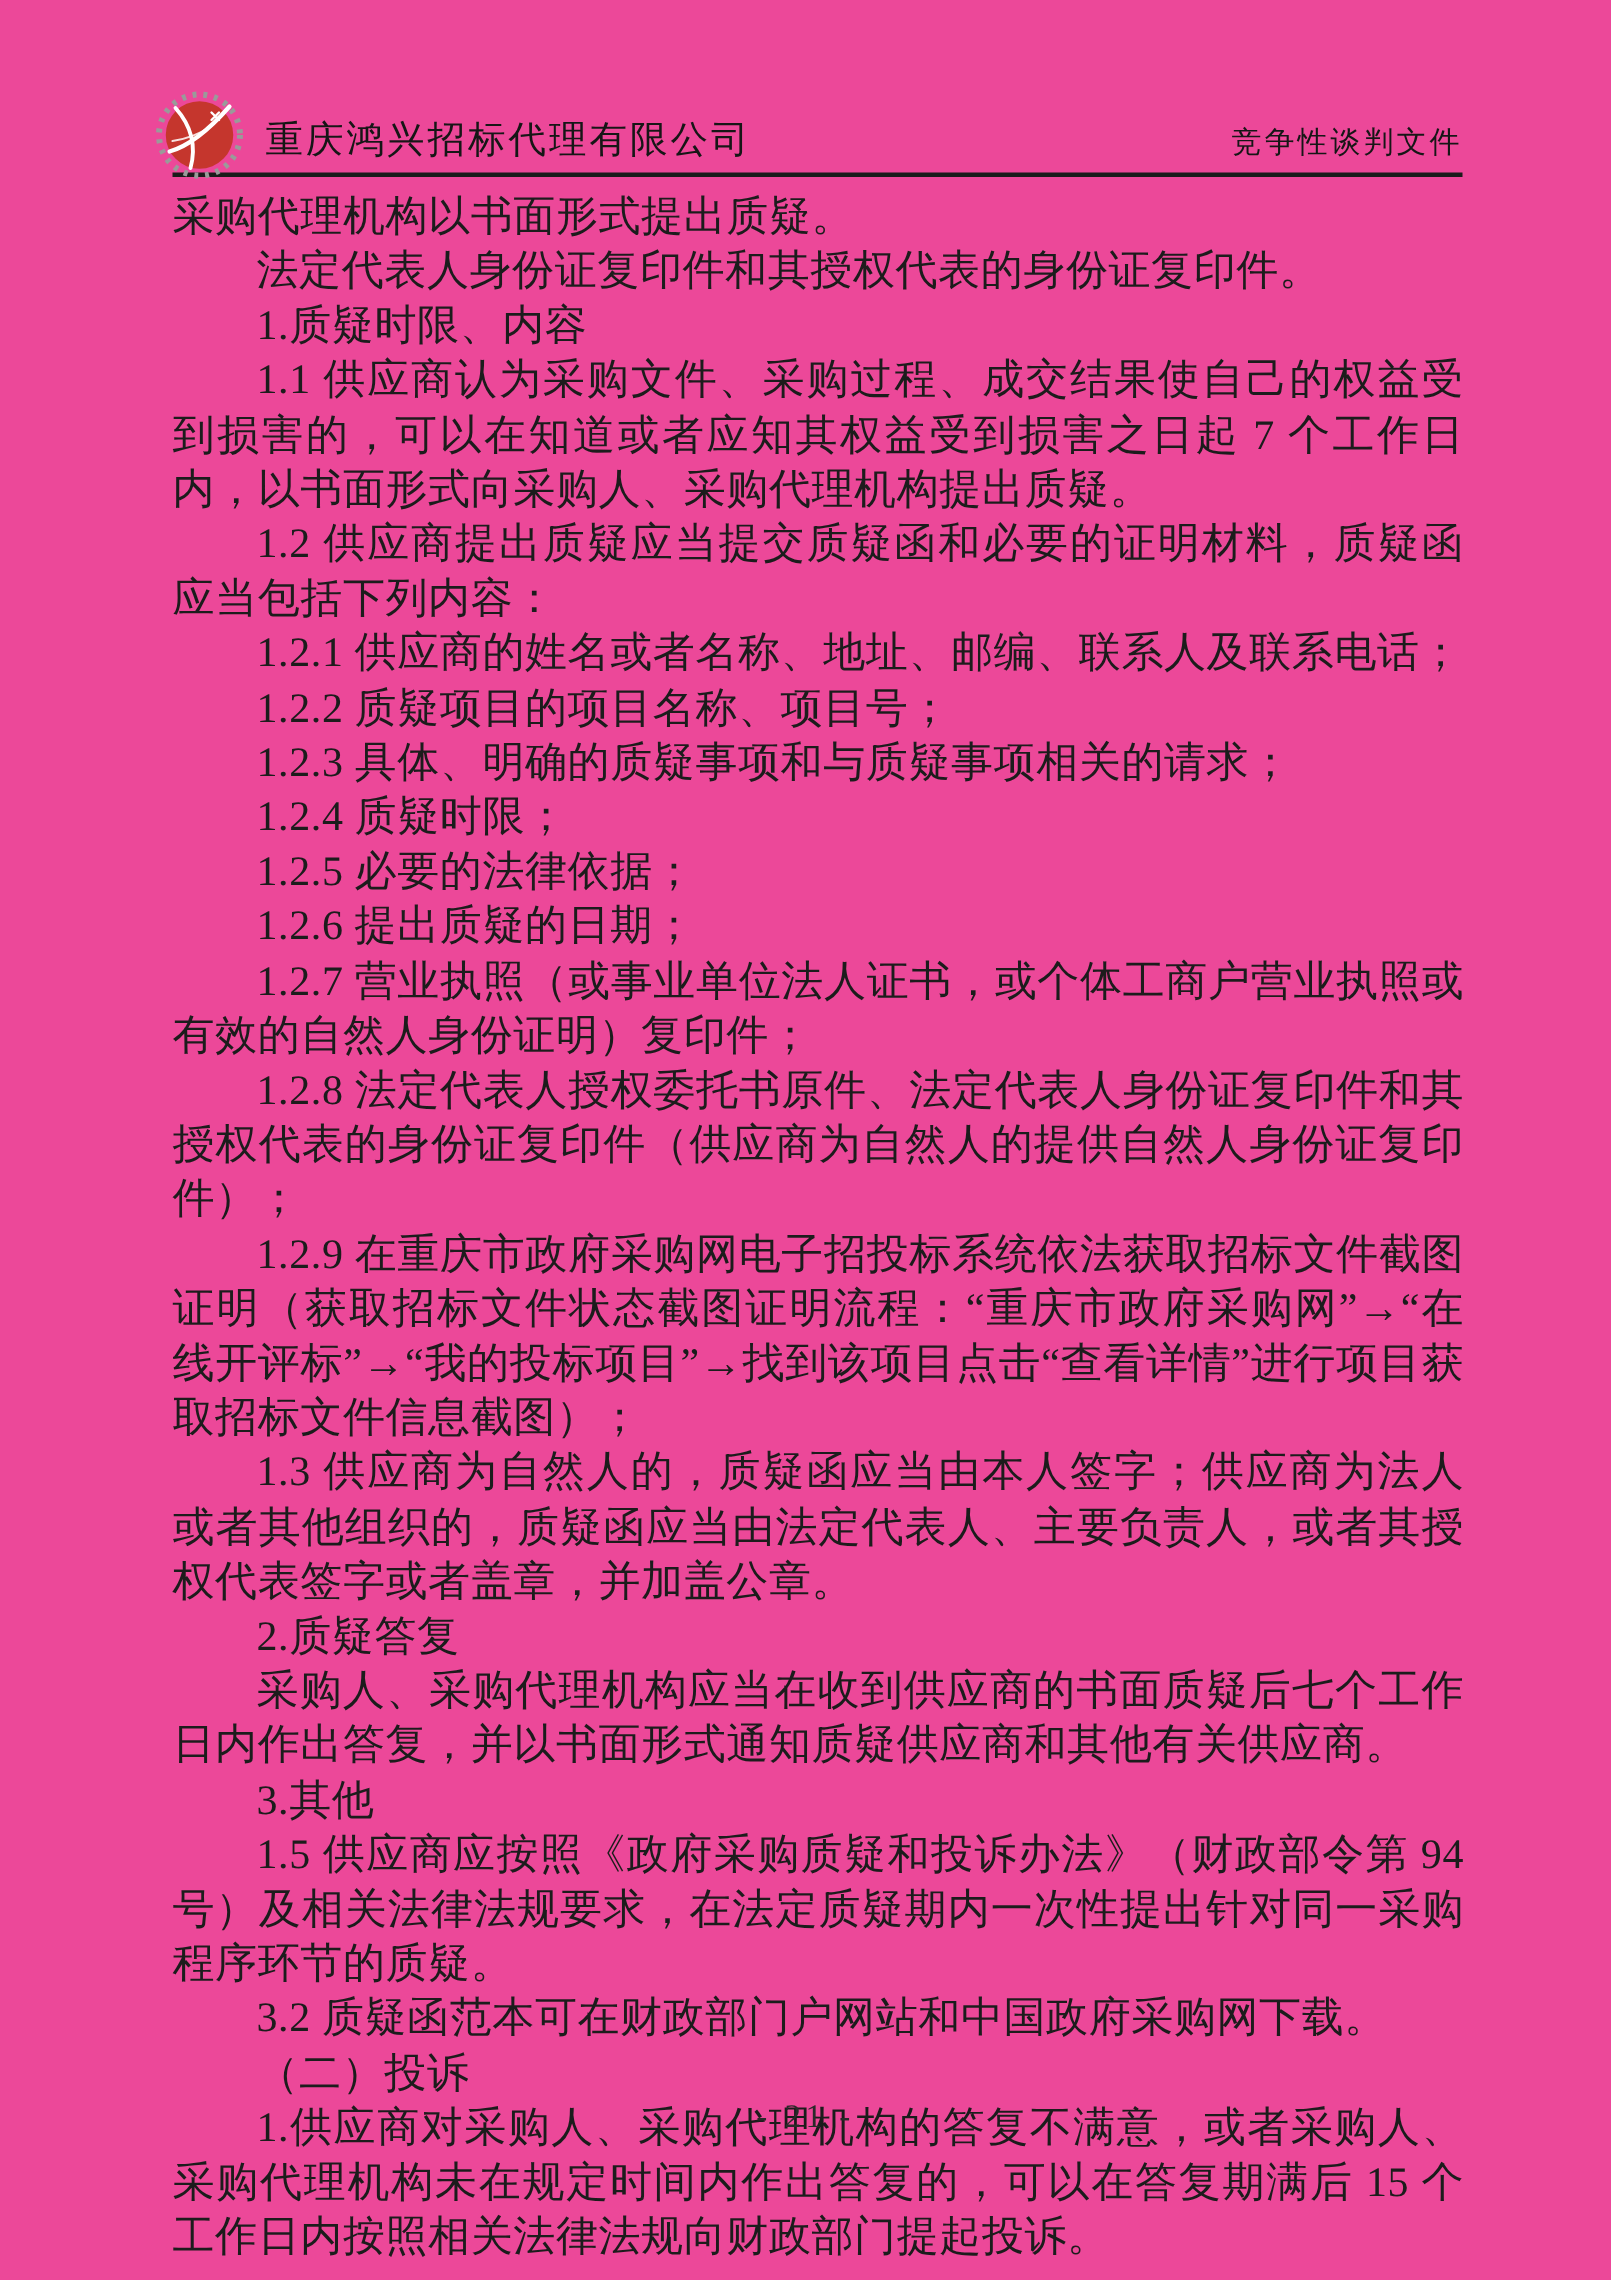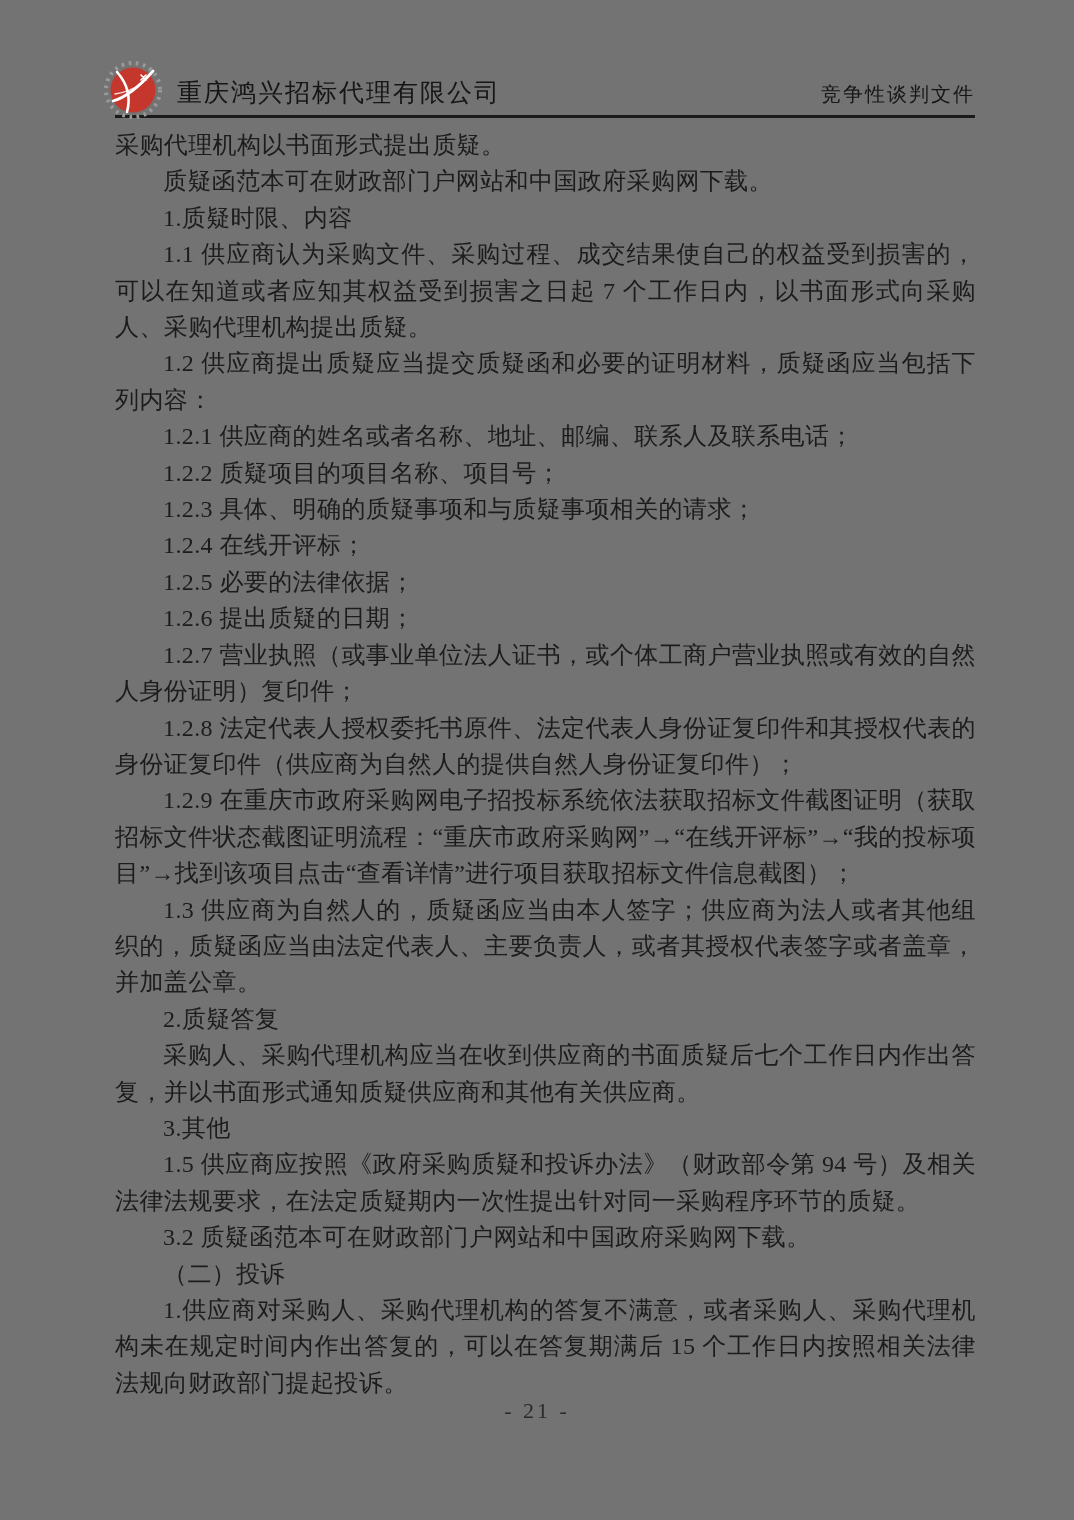--- a/index.html
+++ b/index.html
@@ -4,21 +4,21 @@
 <style>
   * { margin: 0; padding: 0; box-sizing: border-box; }
   html, body { background: #e8e8e8; }
   body { font-family: "Liberation Serif", "DejaVu Serif", serif; }
 
   .page {
     position: relative;
     width: 1074px;
     height: 1520px;
     margin: 0 auto;
-    background: #737373;
+    background: #ec4899;
     color: #1c1c1c;
     overflow: hidden;
   }
 
   
   .header {
     position: absolute;
     left: 115px;
     right: 99px;
     top: 58px;
@@ -53,21 +53,21 @@
   }
 
   
   .body-text {
     position: absolute;
     left: 115px;
     top: 127px;
     width: 861px;
   }
   .body-text p {
-    font-size: 24px;
+    font-size: 28px;
     line-height: 36.4px;
     text-align: justify;
     text-justify: inter-ideograph;
     letter-spacing: 0.4px;
     color: #1c1c1c;
   }
   .body-text p.indent { text-indent: 2em; }
 
   
   .footer {
@@ -102,28 +102,28 @@
 
         <path d="M38,15 l5,5 M43,15 l-5,5" stroke="#ffffff" stroke-width="1.6" stroke-linecap="round"></path>
       </svg>
     </div>
     <div class="company-name">重庆鸿兴招标代理有限公司</div>
     <div class="doc-type">竞争性谈判文件</div>
   </div>
 
   <div class="body-text" id="body-text">
       <p class="">采购代理机构以书面形式提出质疑。</p>
-      <p class="indent">质疑函范本可在财政部门户网站和中国政府采购网下载。</p>
+      <p class="indent">法定代表人身份证复印件和其授权代表的身份证复印件。</p>
       <p class="indent">1.质疑时限、内容</p>
       <p class="indent">1.1 供应商认为采购文件、采购过程、成交结果使自己的权益受到损害的，可以在知道或者应知其权益受到损害之日起 7 个工作日内，以书面形式向采购人、采购代理机构提出质疑。</p>
       <p class="indent">1.2 供应商提出质疑应当提交质疑函和必要的证明材料，质疑函应当包括下列内容：</p>
       <p class="indent">1.2.1 供应商的姓名或者名称、地址、邮编、联系人及联系电话；</p>
       <p class="indent">1.2.2 质疑项目的项目名称、项目号；</p>
       <p class="indent">1.2.3 具体、明确的质疑事项和与质疑事项相关的请求；</p>
-      <p class="indent">1.2.4 在线开评标；</p>
+      <p class="indent">1.2.4 质疑时限；</p>
       <p class="indent">1.2.5 必要的法律依据；</p>
       <p class="indent">1.2.6 提出质疑的日期；</p>
       <p class="indent">1.2.7 营业执照（或事业单位法人证书，或个体工商户营业执照或有效的自然人身份证明）复印件；</p>
       <p class="indent">1.2.8 法定代表人授权委托书原件、法定代表人身份证复印件和其授权代表的身份证复印件（供应商为自然人的提供自然人身份证复印件）；</p>
       <p class="indent">1.2.9 在重庆市政府采购网电子招投标系统依法获取招标文件截图证明（获取招标文件状态截图证明流程：“重庆市政府采购网”→“在线开评标”→“我的投标项目”→找到该项目点击“查看详情”进行项目获取招标文件信息截图）；</p>
       <p class="indent">1.3 供应商为自然人的，质疑函应当由本人签字；供应商为法人或者其他组织的，质疑函应当由法定代表人、主要负责人，或者其授权代表签字或者盖章，并加盖公章。</p>
       <p class="indent">2.质疑答复</p>
       <p class="indent">采购人、采购代理机构应当在收到供应商的书面质疑后七个工作日内作出答复，并以书面形式通知质疑供应商和其他有关供应商。</p>
       <p class="indent">3.其他</p>
       <p class="indent">1.5 供应商应按照《政府采购质疑和投诉办法》（财政部令第 94 号）及相关法律法规要求，在法定质疑期内一次性提出针对同一采购程序环节的质疑。</p>

